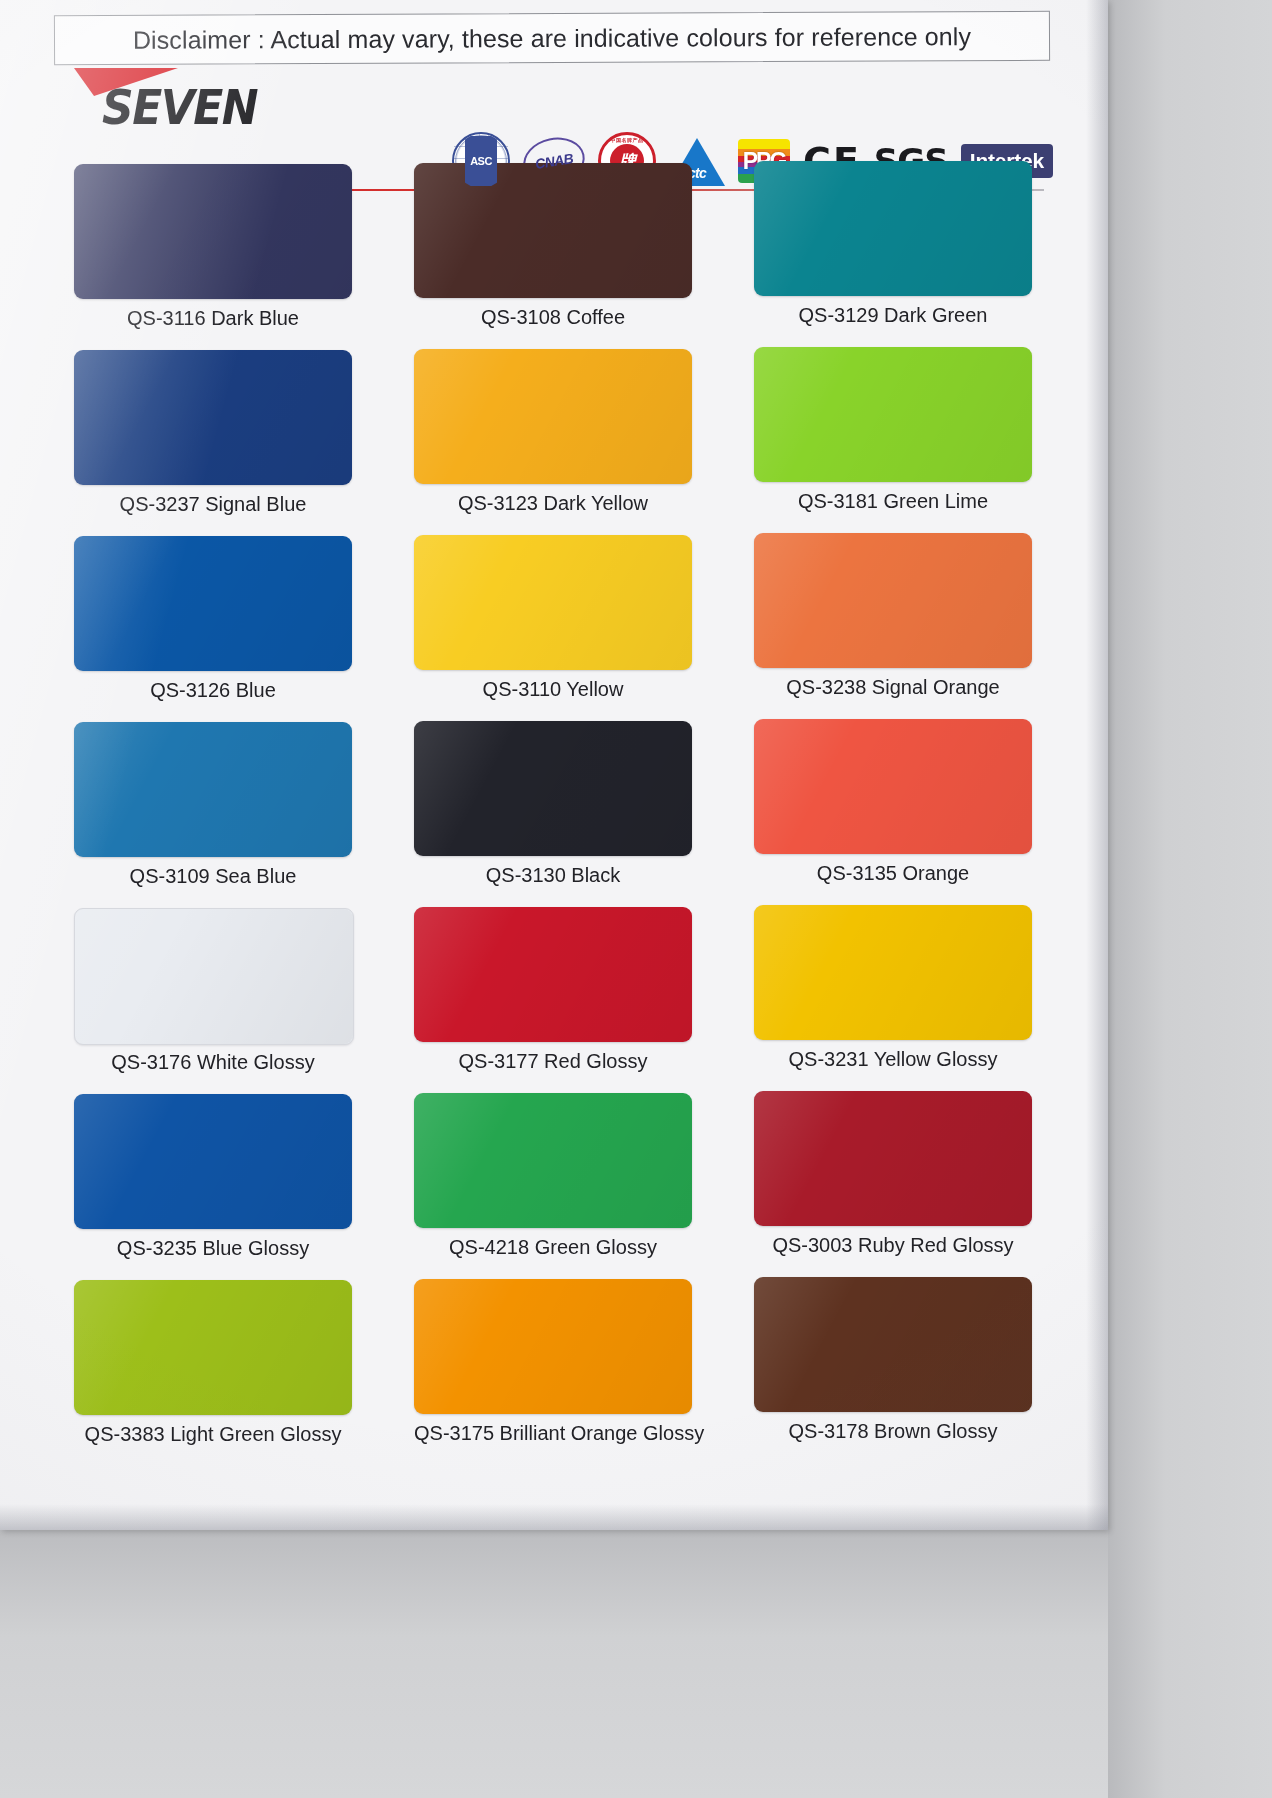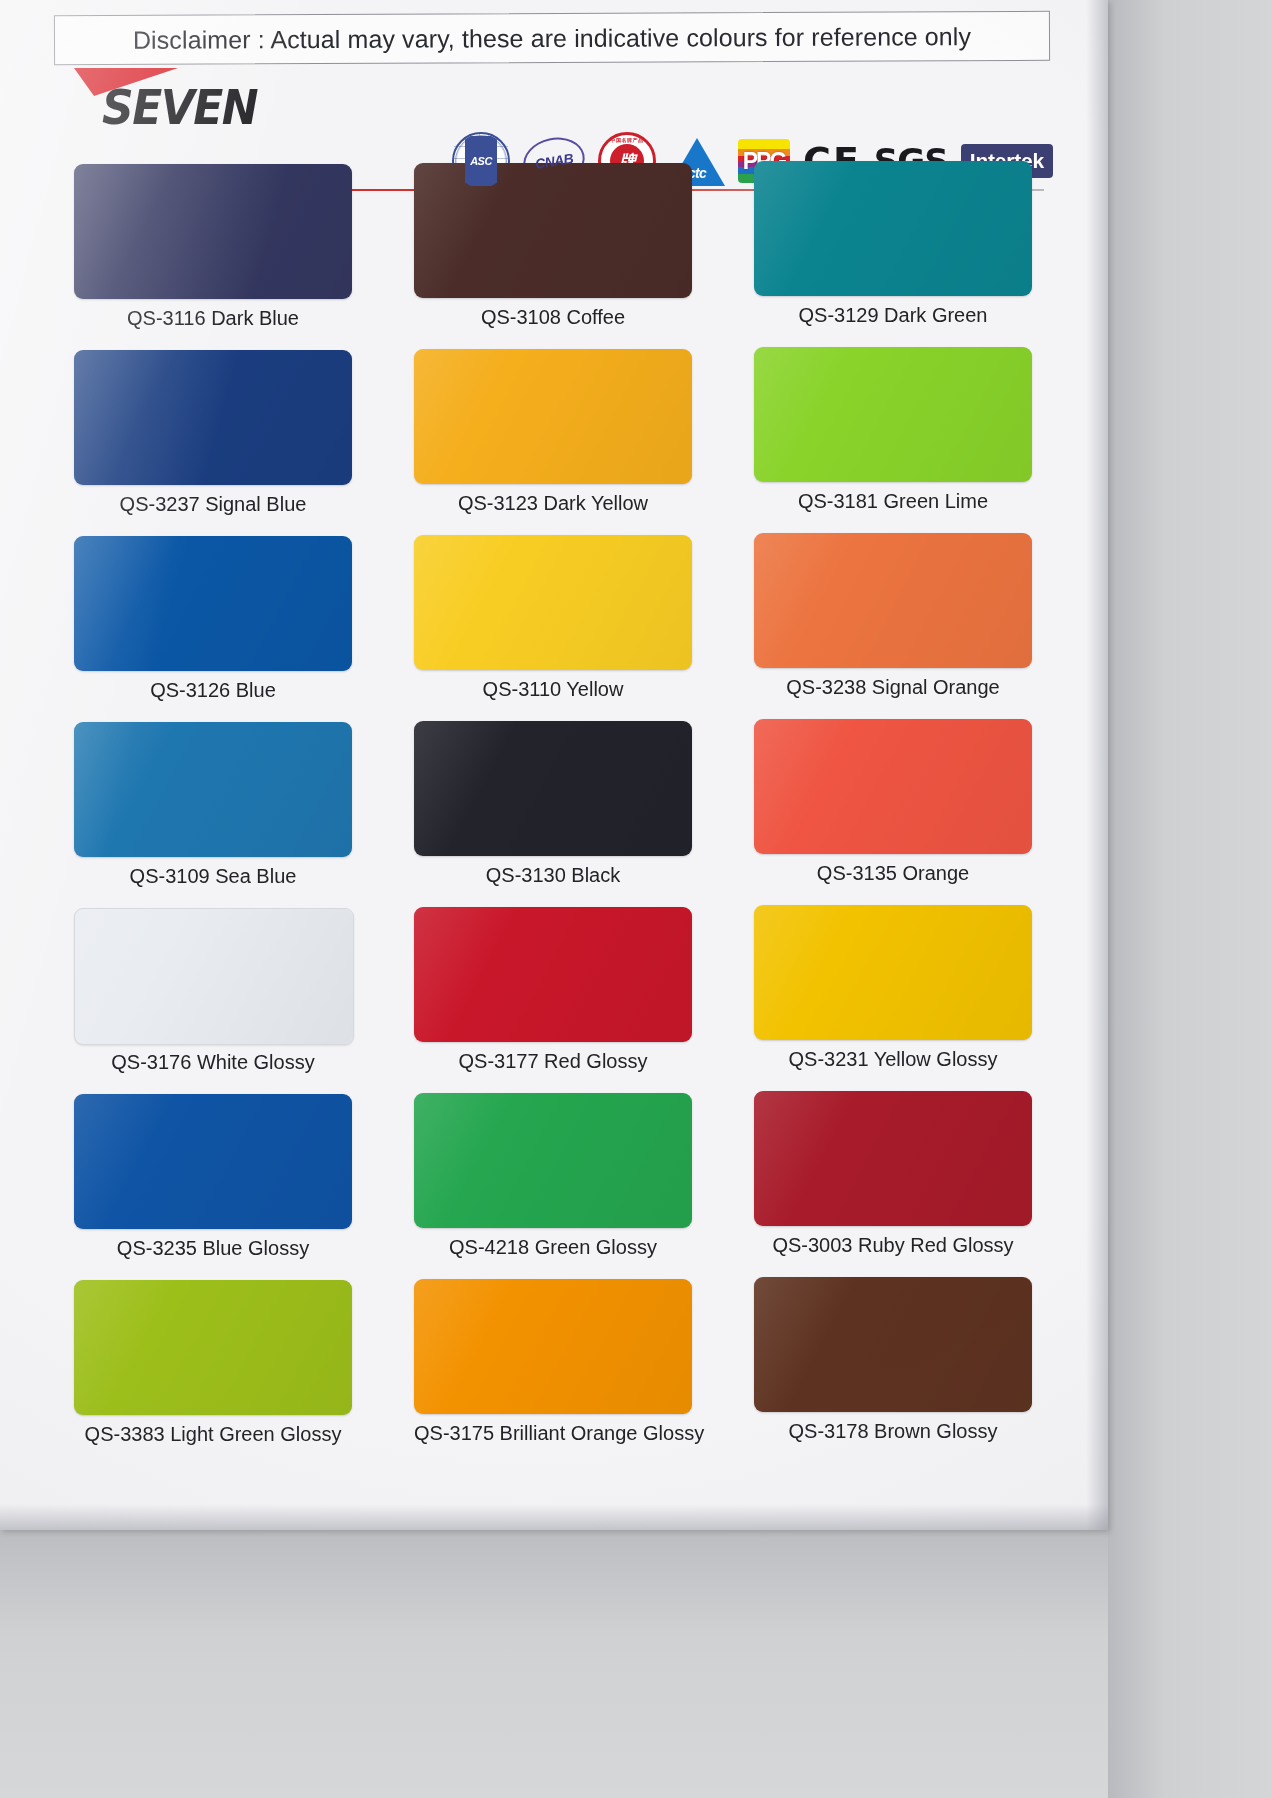--- a/index.html
+++ b/index.html
@@ -111,21 +111,21 @@
     overflow:hidden;
   }
   .logo-globe .meridians{
     position:absolute;inset:3px;border-radius:50%;
     border:1px solid rgba(58,79,150,.5);
     box-shadow:inset 0 0 0 1px rgba(58,79,150,.18);
   }
   .logo-globe .bar{
     position:relative;z-index:2;
     background:#3a4f96;color:#fff;
-    font-size:11px;font-weight:700;font-style:italic;
+    font-size:11px;font-weight:700;
     padding:19px 5px;border-radius:2px;
     letter-spacing:-.5px;
   }
   .logo-globe .lat{
     position:absolute;left:2px;right:2px;height:1px;background:rgba(58,79,150,.35);
   }
   .logo-globe .lon{
     position:absolute;top:2px;bottom:2px;width:1px;background:rgba(58,79,150,.3);
   }
 

